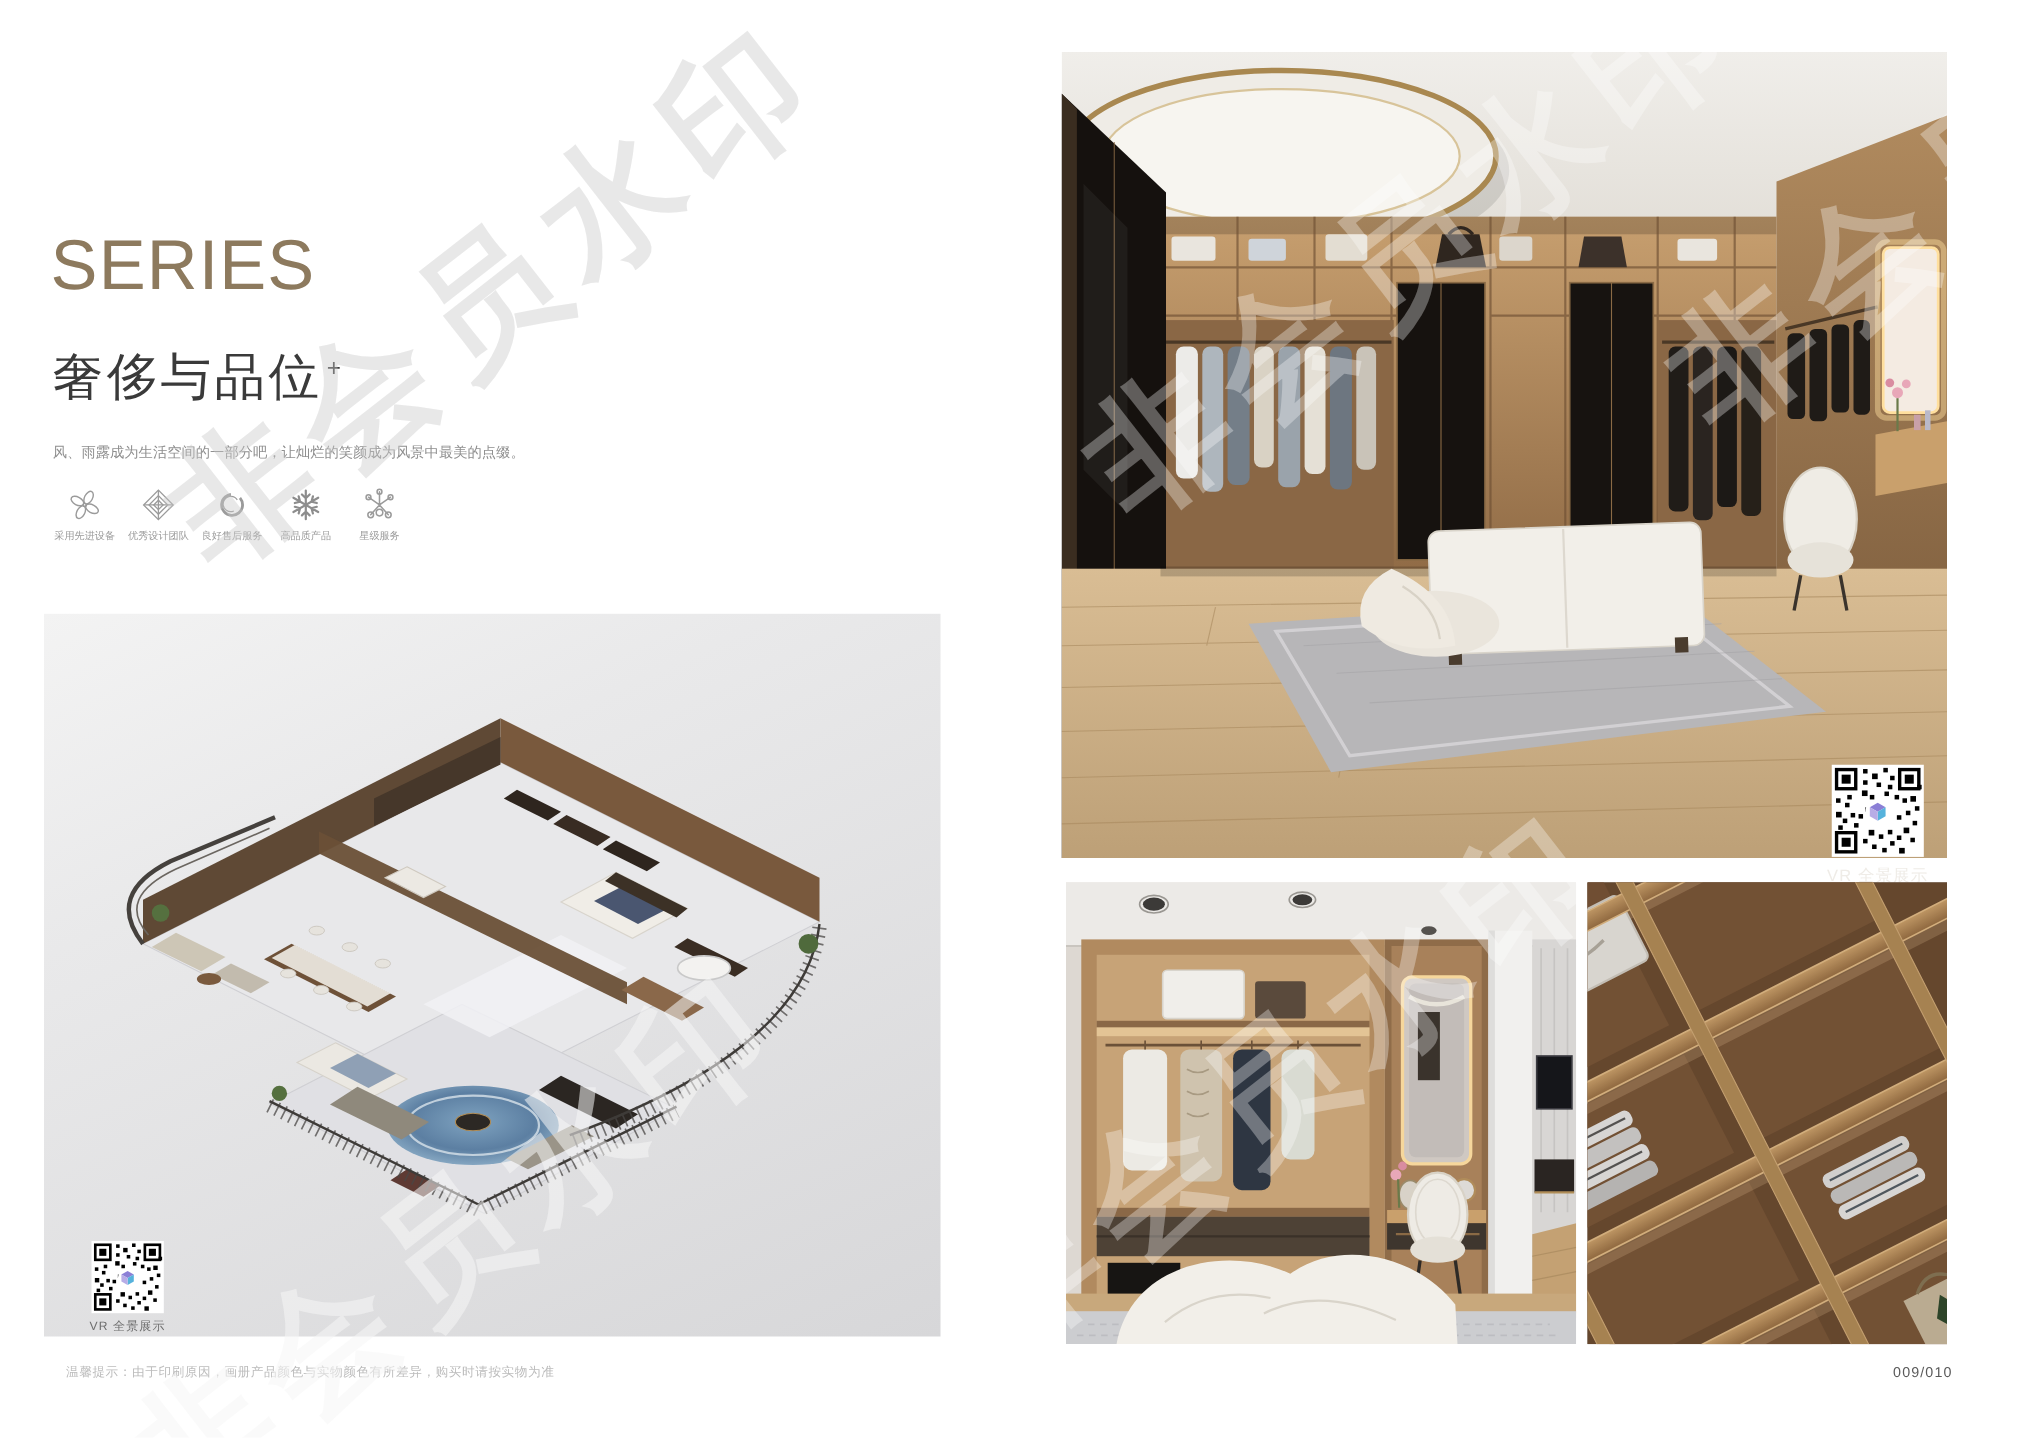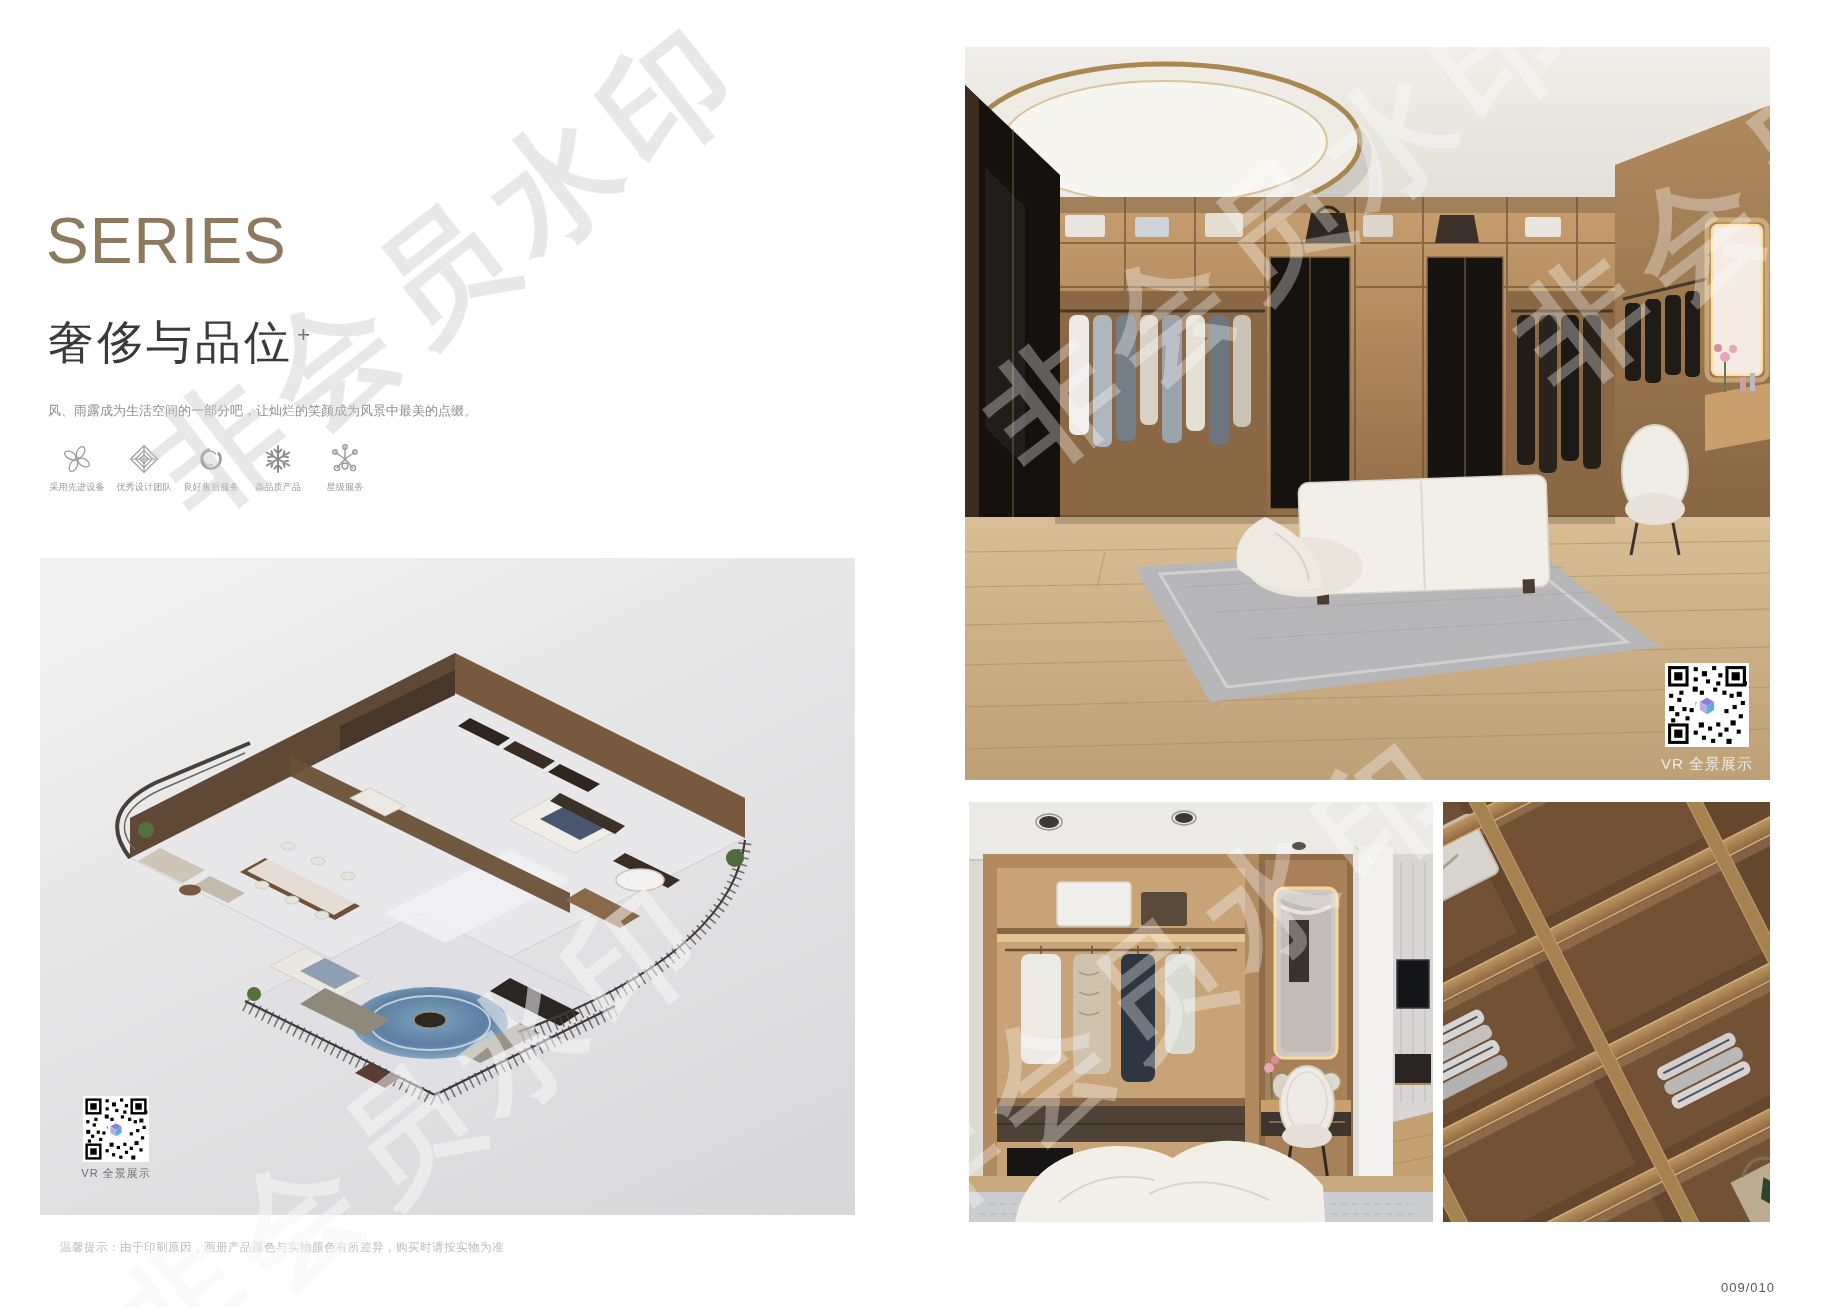--- a/index.html
+++ b/index.html
@@ -23,31 +23,31 @@
   .floorplan-panel svg.scene{position:absolute;left:0;top:0;}
 
   
   .photo{position:absolute;overflow:hidden;background:#cbb underline;}
   .photo svg{display:block;}
   .main-photo{left:965px;top:47px;width:805px;height:733px;}
   .bl-photo{left:969px;top:802px;width:464px;height:420px;}
   .br-photo{left:1443px;top:802px;width:327px;height:420px;}
 
   
-  .qr-wrap{position:absolute;}
+  .qr-wrap{position:absolute;margin-top:32px;}
   .qr-wrap .cap{position:absolute;left:50%;transform:translateX(-50%);white-space:nowrap;
                 font-size:13px;letter-spacing:1px;}
   .qr-main{left:1665px;top:663px;width:84px;height:84px;}
   .qr-main .cap{top:92px;color:#efece7;font-size:15px;}
   .qr-plan{left:83px;top:1096px;width:66px;height:66px;}
   .qr-plan .cap{top:70px;color:#6e6e6e;font-size:11px;}
 
   
   .footer-note{position:absolute;left:60px;top:1240px;font-size:11.5px;color:#bcbcbc;letter-spacing:.5px;}
-  .page-number{position:absolute;right:61px;top:1240px;font-size:13px;color:#5a5a5a;letter-spacing:1px;margin-top:40px;}
+  .page-number{position:absolute;right:61px;top:1240px;font-size:13px;color:#5a5a5a;letter-spacing:1px;}
 
   
   .wm{position:absolute;white-space:nowrap;font-size:126px;font-weight:bold;letter-spacing:16px;
       transform:rotate(-38deg);pointer-events:none;z-index:50;}
   .wm-gray{color:rgba(200,200,200,0.42);}
   .wm-white{color:rgba(255,255,255,0.32);}
   .wm-light{color:rgba(246,246,246,0.55);}
 </style>
 </head>
 <body>

